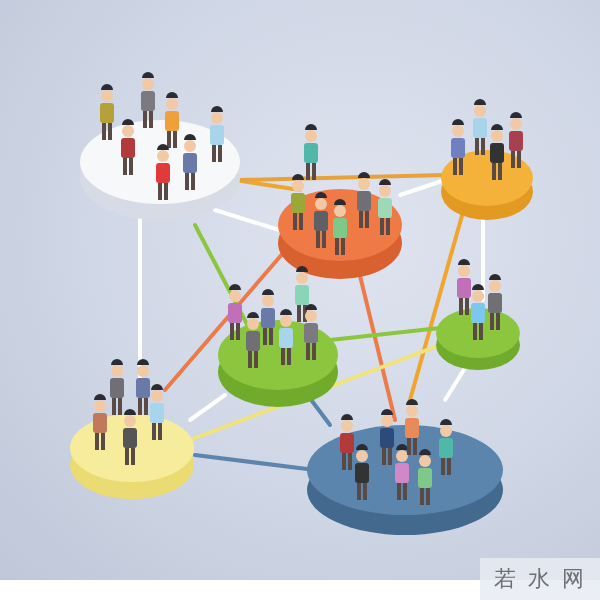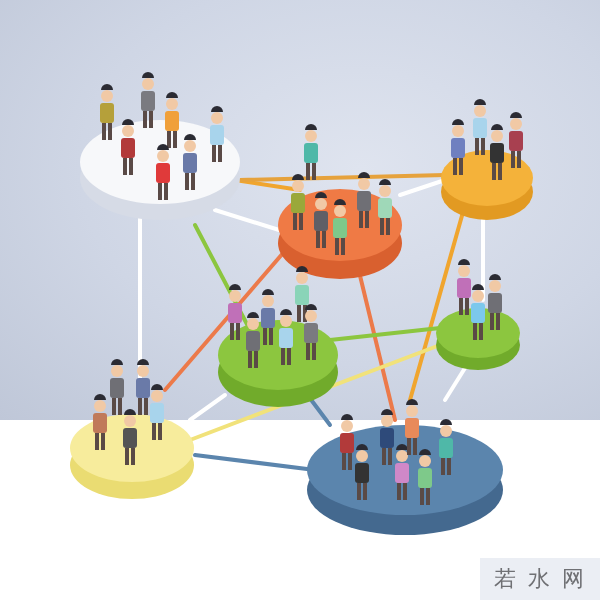--- a/index.html
+++ b/index.html
@@ -1,17 +1,17 @@
 <!DOCTYPE html>
 <html><head>
 <meta charset="utf-8">
 <style>
   html, body { margin:0; padding:0; }
   body { width:600px; height:600px; overflow:hidden; font-family:"DejaVu Sans", sans-serif; }
-  .scene { position:relative; width:600px; height:420px;
+  .scene { position:relative; width:600px; height:580px;
     background: radial-gradient(ellipse at 60% 40%, #dfe4ef 0%, #cfd6e5 55%, #bfc7d8 100%); }
   svg.art { position:absolute; left:0; top:0; }
   .watermark { position:absolute; left:480px; top:558px; width:120px; height:42px;
     background:rgba(232,235,242,0.85); display:flex; align-items:center; justify-content:center; }
   .watermark span { font-family:"DejaVu Sans", sans-serif; font-size:22px; letter-spacing:12px; color:#6f7074; padding-left:10px; }
 </style>
 </head>
 <body>
 
 <div class="scene">

